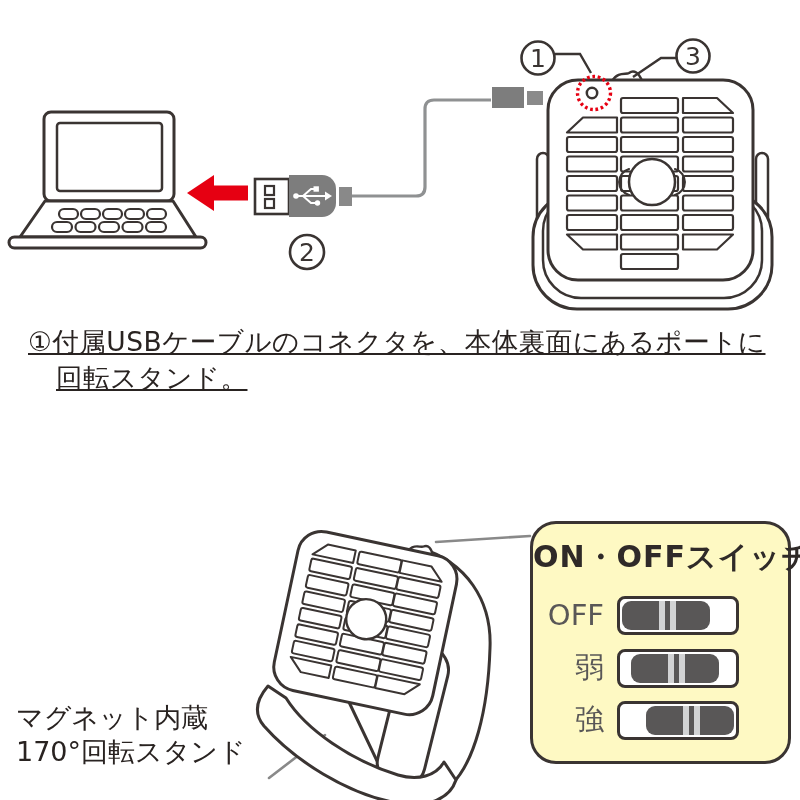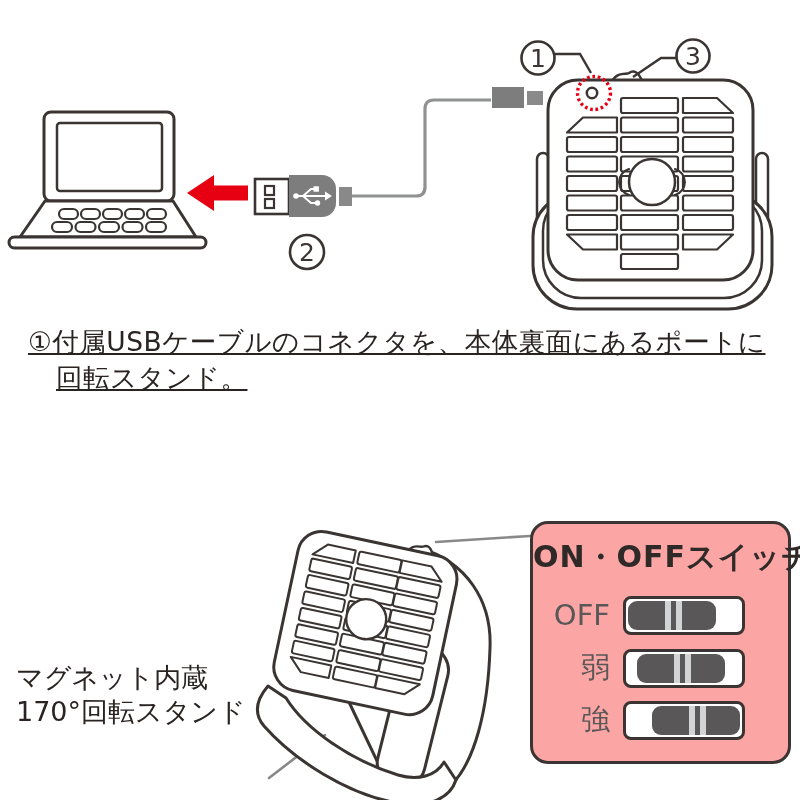--- a/index.html
+++ b/index.html
@@ -6,28 +6,28 @@
   *{box-sizing:border-box;}
   .stage{position:relative;width:800px;height:800px;background:#ffffff;overflow:hidden;
          font-family:"DejaVu Sans","Liberation Sans",sans-serif;color:#292321;}
   .stage svg{position:absolute;left:0;top:0;}
   .page-title{position:absolute;left:16px;top:18px;font-size:34px;font-weight:600;
               letter-spacing:2px;color:#292321;}
   .instructions{position:absolute;left:28px;top:324px;width:760px;font-size:26.5px;
                 line-height:36px;font-weight:500;color:#292321;letter-spacing:0.5px;}
   .instr-line{white-space:nowrap;text-decoration:underline;}
   .instr-line.indent{padding-left:28px;}
-  .magnet-label{position:absolute;left:16px;top:661px;font-size:27px;line-height:34px;
+  .magnet-label{position:absolute;left:16px;top:701px;font-size:27px;line-height:34px;
                 font-weight:500;color:#292321;white-space:nowrap;}
   
   .switch-panel{position:absolute;left:530px;top:521px;width:261px;height:243px;
-                border:3px solid #3a3432;border-radius:18px;background:#fca5a5;}
+                border:3px solid #3a3432;border-radius:26px;background:#fef9c3;}
   .sw-title{position:absolute;top:13px;left:0;right:0;text-align:center;
             font-size:30px;font-weight:bold;color:#2f2a28;letter-spacing:1px;white-space:nowrap;}
-  .sw-row{position:absolute;left:0;width:100%;height:40px;display:flex;align-items:center;padding-left:6px;}
+  .sw-row{position:absolute;left:0;width:100%;height:40px;display:flex;align-items:center;}
   .sw-row.r0{top:71px;}
   .sw-row.r1{top:124px;}
   .sw-row.r2{top:176px;}
   .sw-label{width:84px;text-align:right;padding-right:13px;font-size:29px;
             color:#595757;font-weight:500;}
   .sw-track{position:relative;width:122px;height:39px;border:3px solid #3a3432;
             border-radius:8px;background:#fff;overflow:hidden;}
   .sw-slider{position:absolute;top:2px;height:29px;width:88px;background:#595757;
              border-radius:9px;}
   .pos-off .sw-slider{left:2px;}

